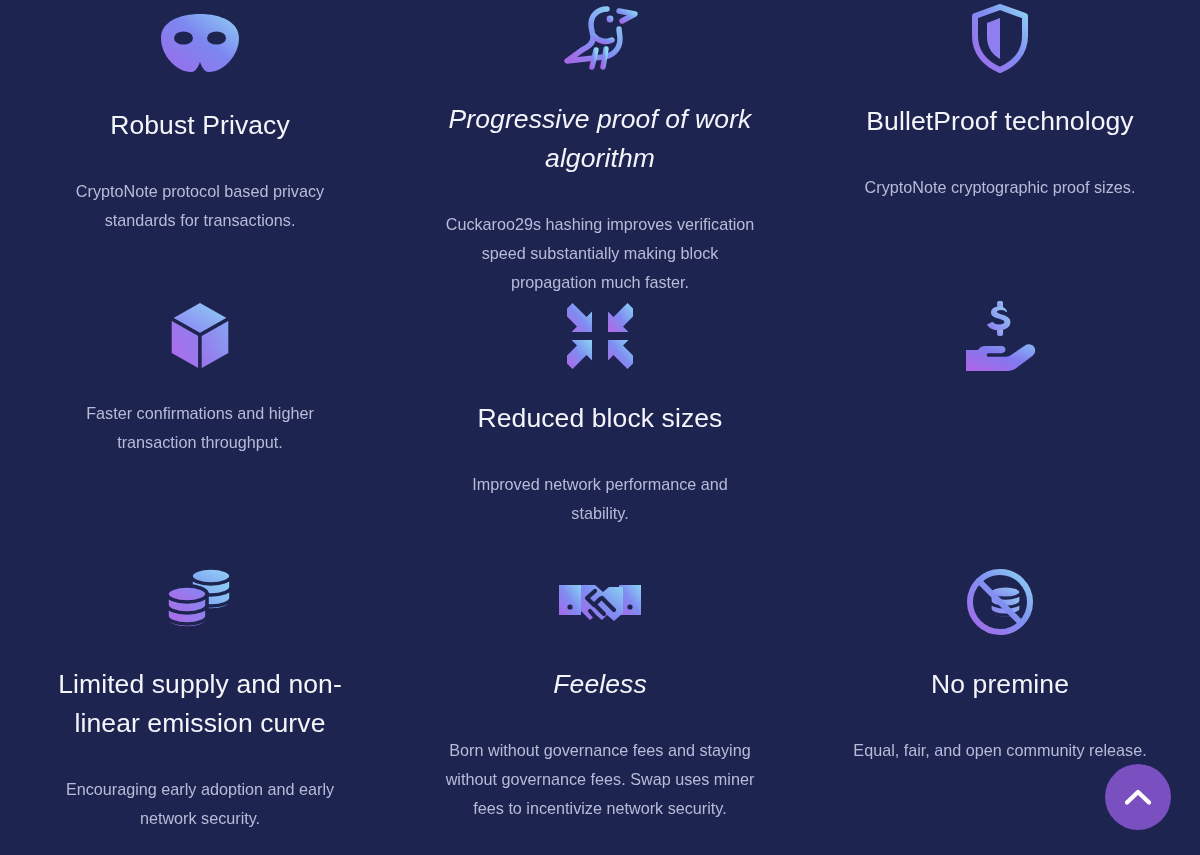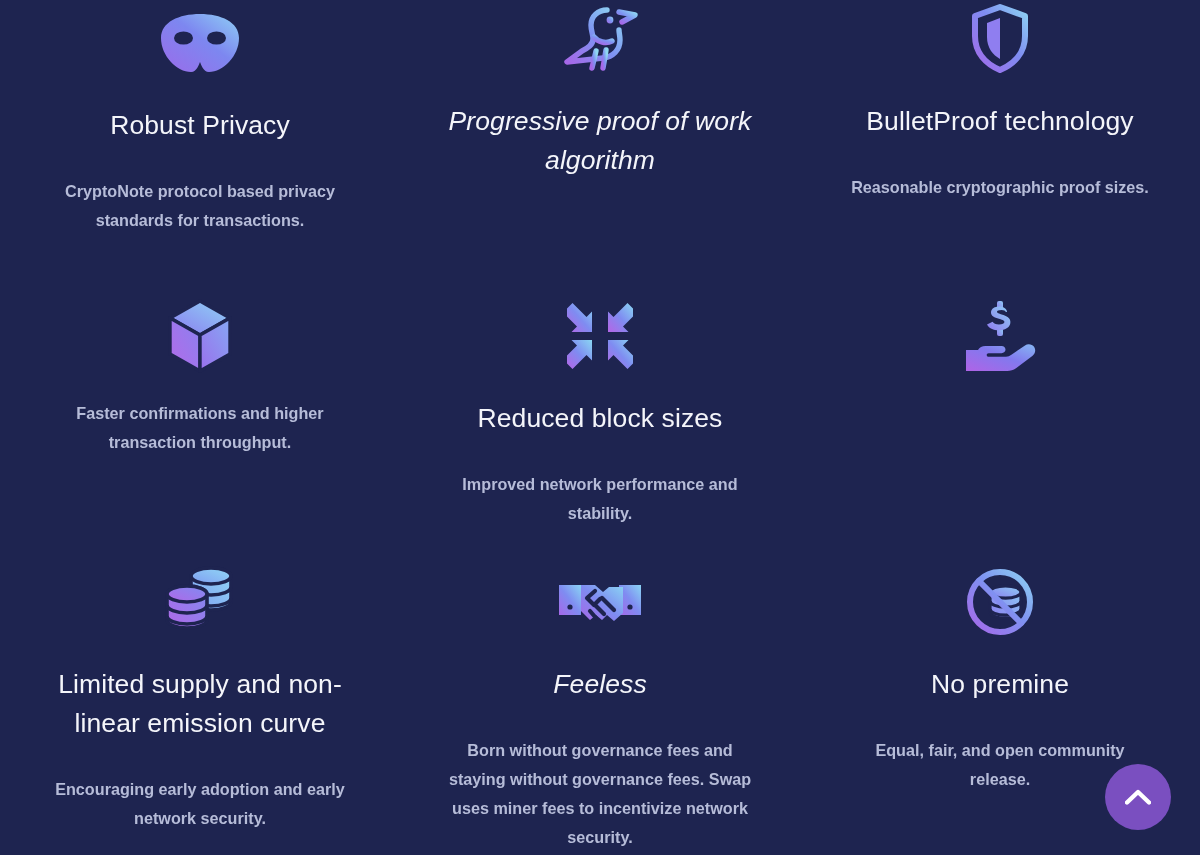--- a/index.html
+++ b/index.html
@@ -50,21 +50,21 @@
     font-weight: 400;
     line-height: 39px;
     letter-spacing: 0.1px;
     margin-bottom: 14px;
     max-width: 340px;
   }
 
   .card-desc {
     color: #b6bcd8;
     font-size: 16.2px;
-    font-weight: 700;
+    font-weight: 400;
     line-height: 29px;
     max-width: 310px;
   }
 
   .c-wide .card-title { max-width: 360px; font-style: italic; }
   .c-wide .card-desc  { max-width: 320px; }
 
   
   .card-0 .card-icon { margin-top: 4px; }
   .card-1 .card-icon { margin-top: 0px; }
@@ -130,38 +130,39 @@
           <path d="M46 9c-9 0-16 6.5-16 15 0 6 2 9 2 14 0 6-5 9-11 12L6 61l36-4c10-1 17-8 17-18 0-4-1-7-1-10"></path>
           <path d="M58 11l16 3-13 7"></path>
           <path d="M35 50l-4 17"></path>
           <path d="M45 49l-3 18"></path>
           <path d="M33 36c4 5 12 7 18 4"></path>
         </g>
         <circle cx="49" cy="19" r="3.4" fill="url(#gBird)"></circle>
       </svg>
     </div>
     <h3 class="card-title">Progressive proof of work algorithm</h3>
+    <p class="card-desc">Cuckaroo29s hashing improves verification speed substantially making block propagation much faster.</p>
   </section>
 
   <section class="feature-card card-2 row1">
     <div class="card-icon">
       <svg width="62" height="72" viewBox="0 0 62 72" aria-hidden="true">
         <defs>
           <linearGradient id="gShield" x1="0" y1="1" x2="1" y2="0">
             <stop offset="0%" stop-color="#a36aea"></stop>
             <stop offset="55%" stop-color="#7f8cf1"></stop>
             <stop offset="100%" stop-color="#8ed3f4"></stop>
           </linearGradient>
         </defs>
         <path d="M31 4 6 13v20c0 17 11 28 25 34 14-6 25-17 25-34V13L31 4Z" fill="none" stroke="url(#gShield)" stroke-width="6" stroke-linejoin="round"></path>
         <path d="M31 15 18 20v14c0 11 6 18 13 22V15Z" fill="#8f7ef0"></path>
       </svg>
     </div>
     <h3 class="card-title">BulletProof technology</h3>
-    <p class="card-desc">Reasonable cryptographic proof sizes.</p>
+    <p class="card-desc">CryptoNote cryptographic proof sizes.</p>
   </section>
 
   <section class="feature-card card-3 row2">
     <div class="card-icon">
       <svg width="66" height="74" viewBox="0 0 66 74" aria-hidden="true">
         <defs>
           <linearGradient id="gCubeTop" x1="0" y1="1" x2="1" y2="0">
             <stop offset="0%" stop-color="#8b7bf0"></stop>
               <stop offset="100%" stop-color="#8fd3f5"></stop>
           </linearGradient>

